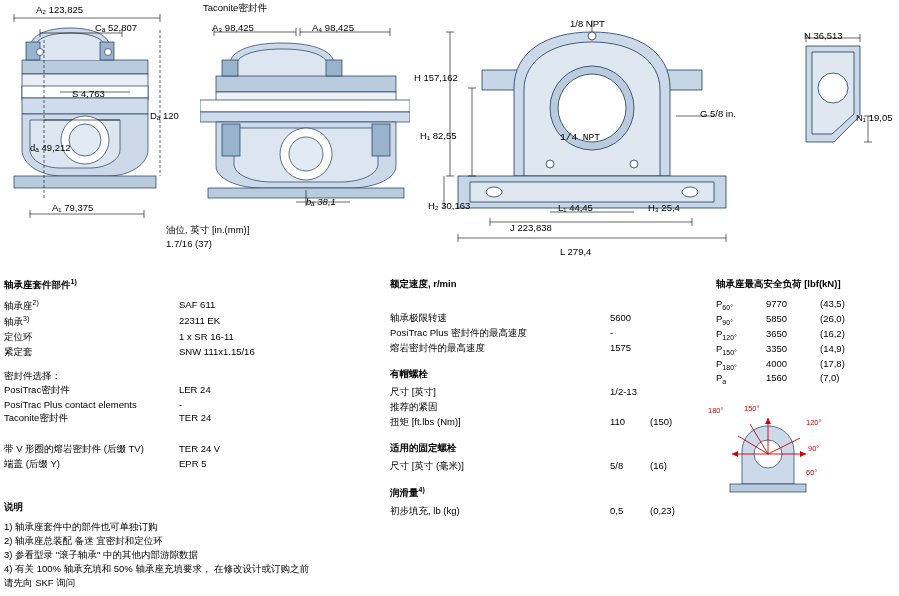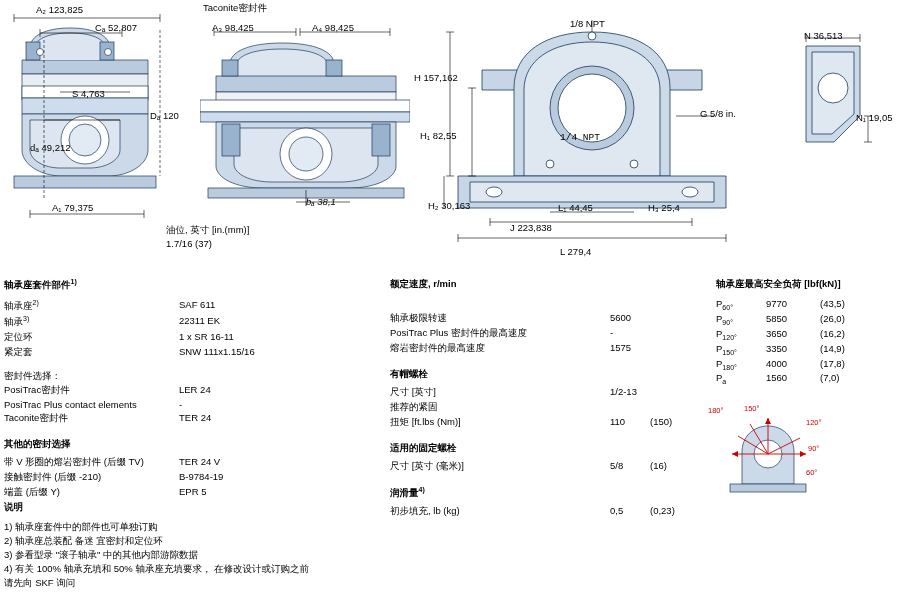--- a/index.html
+++ b/index.html
@@ -257,30 +257,25 @@
           <td class="col-a">PosiTrac Plus contact elements</td>
           <td class="col-b">-</td>
         </tr>
         <tr>
           <td class="col-a">Taconite密封件</td>
           <td class="col-b">TER 24</td>
         </tr>
       </tbody>
     </table>
     <div style="height:12px;"></div>
-    <div class="hdr">其他的密封选择</div>
     <table style="margin-top:4px;">
       <tbody>
         <tr>
           <td class="col-a">带 V 形圈的熔岩密封件 (后缀 TV)</td>
           <td class="col-b">TER 24 V</td>
-        </tr>
-        <tr>
-          <td class="col-a">接触密封件 (后缀 -210)</td>
-          <td class="col-b">B-9784-19</td>
         </tr>
         <tr>
           <td class="col-a">端盖 (后缀 Y)</td>
           <td class="col-b">EPR 5</td>
         </tr>
       </tbody>
     </table>
   </div>
 
   <div class="tbl" style="left:390px;top:278px;width:300px;">

